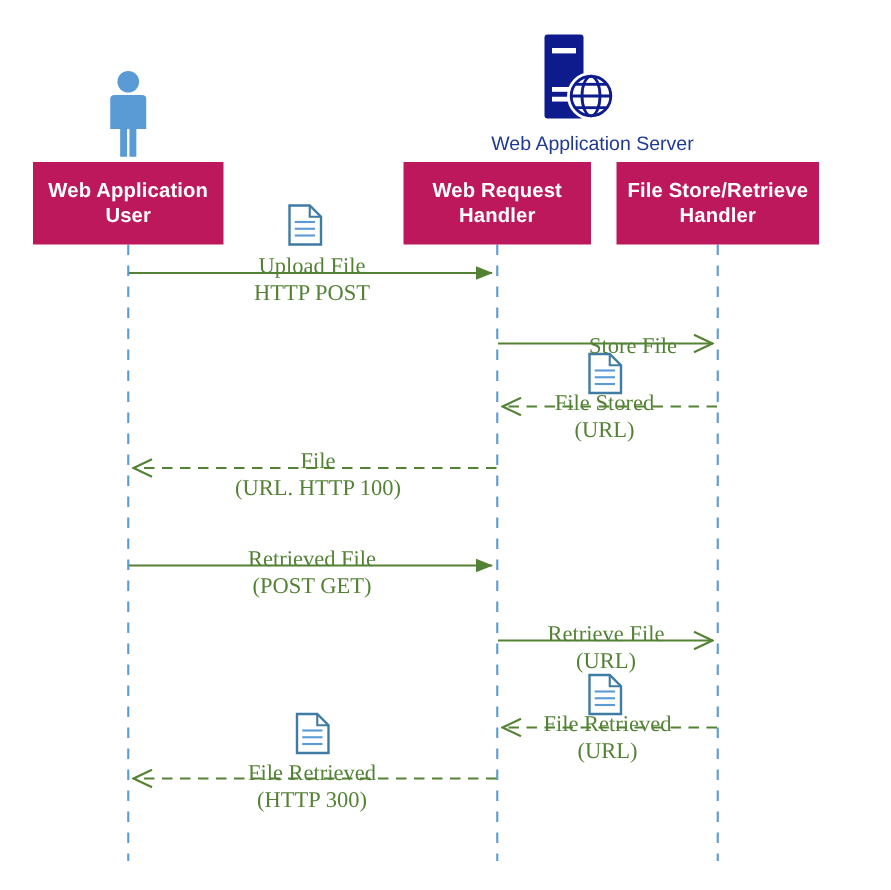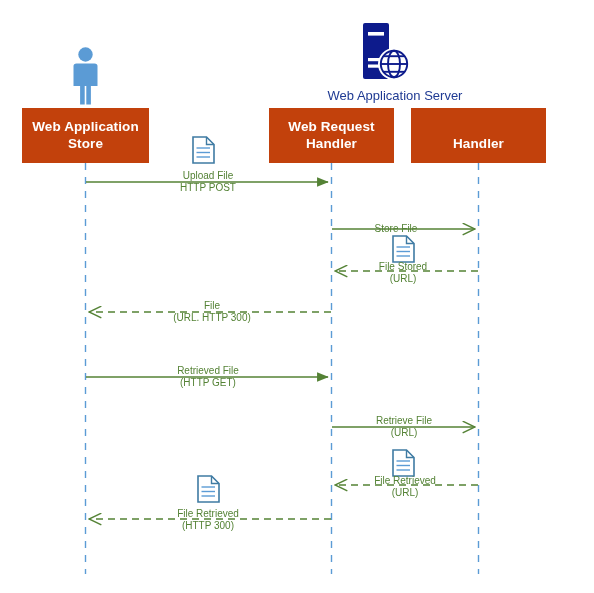--- a/index.html
+++ b/index.html
@@ -19,21 +19,21 @@
   }
   #svg-layer {
     position: absolute;
     left: 0;
     top: 0;
     width: 594px;
     height: 593px;
   }
   .lifeline-box {
     position: absolute;
-    background: #c2410c;
+    background: #be185d;
     color: #ffffff;
     font-weight: bold;
     font-size: 13.5px;
     line-height: 1.25;
     text-align: center;
     display: flex;
     align-items: center;
     justify-content: center;
     letter-spacing: 0.1px;
     box-sizing: border-box;
@@ -42,25 +42,26 @@
   .actor-caption {
     position: absolute;
     color: #1f3a93;
     font-size: 13px;
     text-align: center;
     white-space: nowrap;
   }
   .msg-label {
     position: absolute;
     color: #548235;
-    font-size: 10px;
+    font-size: 15px;
     line-height: 1.18;
     text-align: center;
     white-space: nowrap;
     transform: translateX(-50%);
+    font-family: Liberation Serif, serif;
   }
   .msg-label .l2 { display: block; }
 </style>
 </head>
 <body>
 
 <div id="canvas">
 
   <svg id="svg-layer" viewBox="0 0 594 593">
     <defs>
@@ -147,55 +148,55 @@
       <line x1="478" y1="271" x2="335" y2="271" stroke-dasharray="7 5" marker-end="url(#arrow-open)"></line>
       <line x1="331" y1="312" x2="89" y2="312" stroke-dasharray="7 5" marker-end="url(#arrow-open)"></line>
       <line x1="86" y1="377" x2="328" y2="377" marker-end="url(#arrow-filled)"></line>
       <line x1="332" y1="427" x2="475" y2="427" marker-end="url(#arrow-open)"></line>
       <line x1="478" y1="485" x2="335" y2="485" stroke-dasharray="7 5" marker-end="url(#arrow-open)"></line>
       <line x1="331" y1="519" x2="89" y2="519" stroke-dasharray="7 5" marker-end="url(#arrow-open)"></line>
     </g>
   </svg>
 
   <div class="lifeline-box" style="left:22px; top:108px; width:127px; height:55px;">
-    <span><span>Web Application</span><br><span>Store</span></span>
+    <span><span>Web Application</span><br><span>User</span></span>
   </div>
 
   <div class="lifeline-box" style="left:269px; top:108px; width:125px; height:55px;">
     <span><span>Web Request</span><br><span>Handler</span></span>
   </div>
 
   <div class="lifeline-box" style="left:411px; top:108px; width:135px; height:55px;">
-    <span><br><span>Handler</span></span>
+    <span><span>File Store/Retrieve</span><br><span>Handler</span></span>
   </div>
 
   <div class="actor-caption" style="left:310px; top:88px; width:170px;">Web Application Server</div>
 
   <div class="msg-label" style="left:208px; top:170px;">
     <span>Upload File</span>
     <span class="l2">HTTP POST</span>
   </div>
 
-  <div class="msg-label" style="left:396px; top:223px;">
+  <div class="msg-label" style="left:422px; top:223px;">
     <span>Store File</span>
   </div>
 
   <div class="msg-label" style="left:403px; top:261px;">
     <span>File Stored</span>
     <span class="l2">(URL)</span>
   </div>
 
   <div class="msg-label" style="left:212px; top:300px;">
     <span>File</span>
-    <span class="l2">(URL. HTTP 300)</span>
+    <span class="l2">(URL. HTTP 100)</span>
   </div>
 
   <div class="msg-label" style="left:208px; top:365px;">
     <span>Retrieved File</span>
-    <span class="l2">(HTTP GET)</span>
+    <span class="l2">(POST GET)</span>
   </div>
 
   <div class="msg-label" style="left:404px; top:415px;">
     <span>Retrieve File</span>
     <span class="l2">(URL)</span>
   </div>
 
   <div class="msg-label" style="left:405px; top:475px;">
     <span>File Retrieved</span>
     <span class="l2">(URL)</span>

